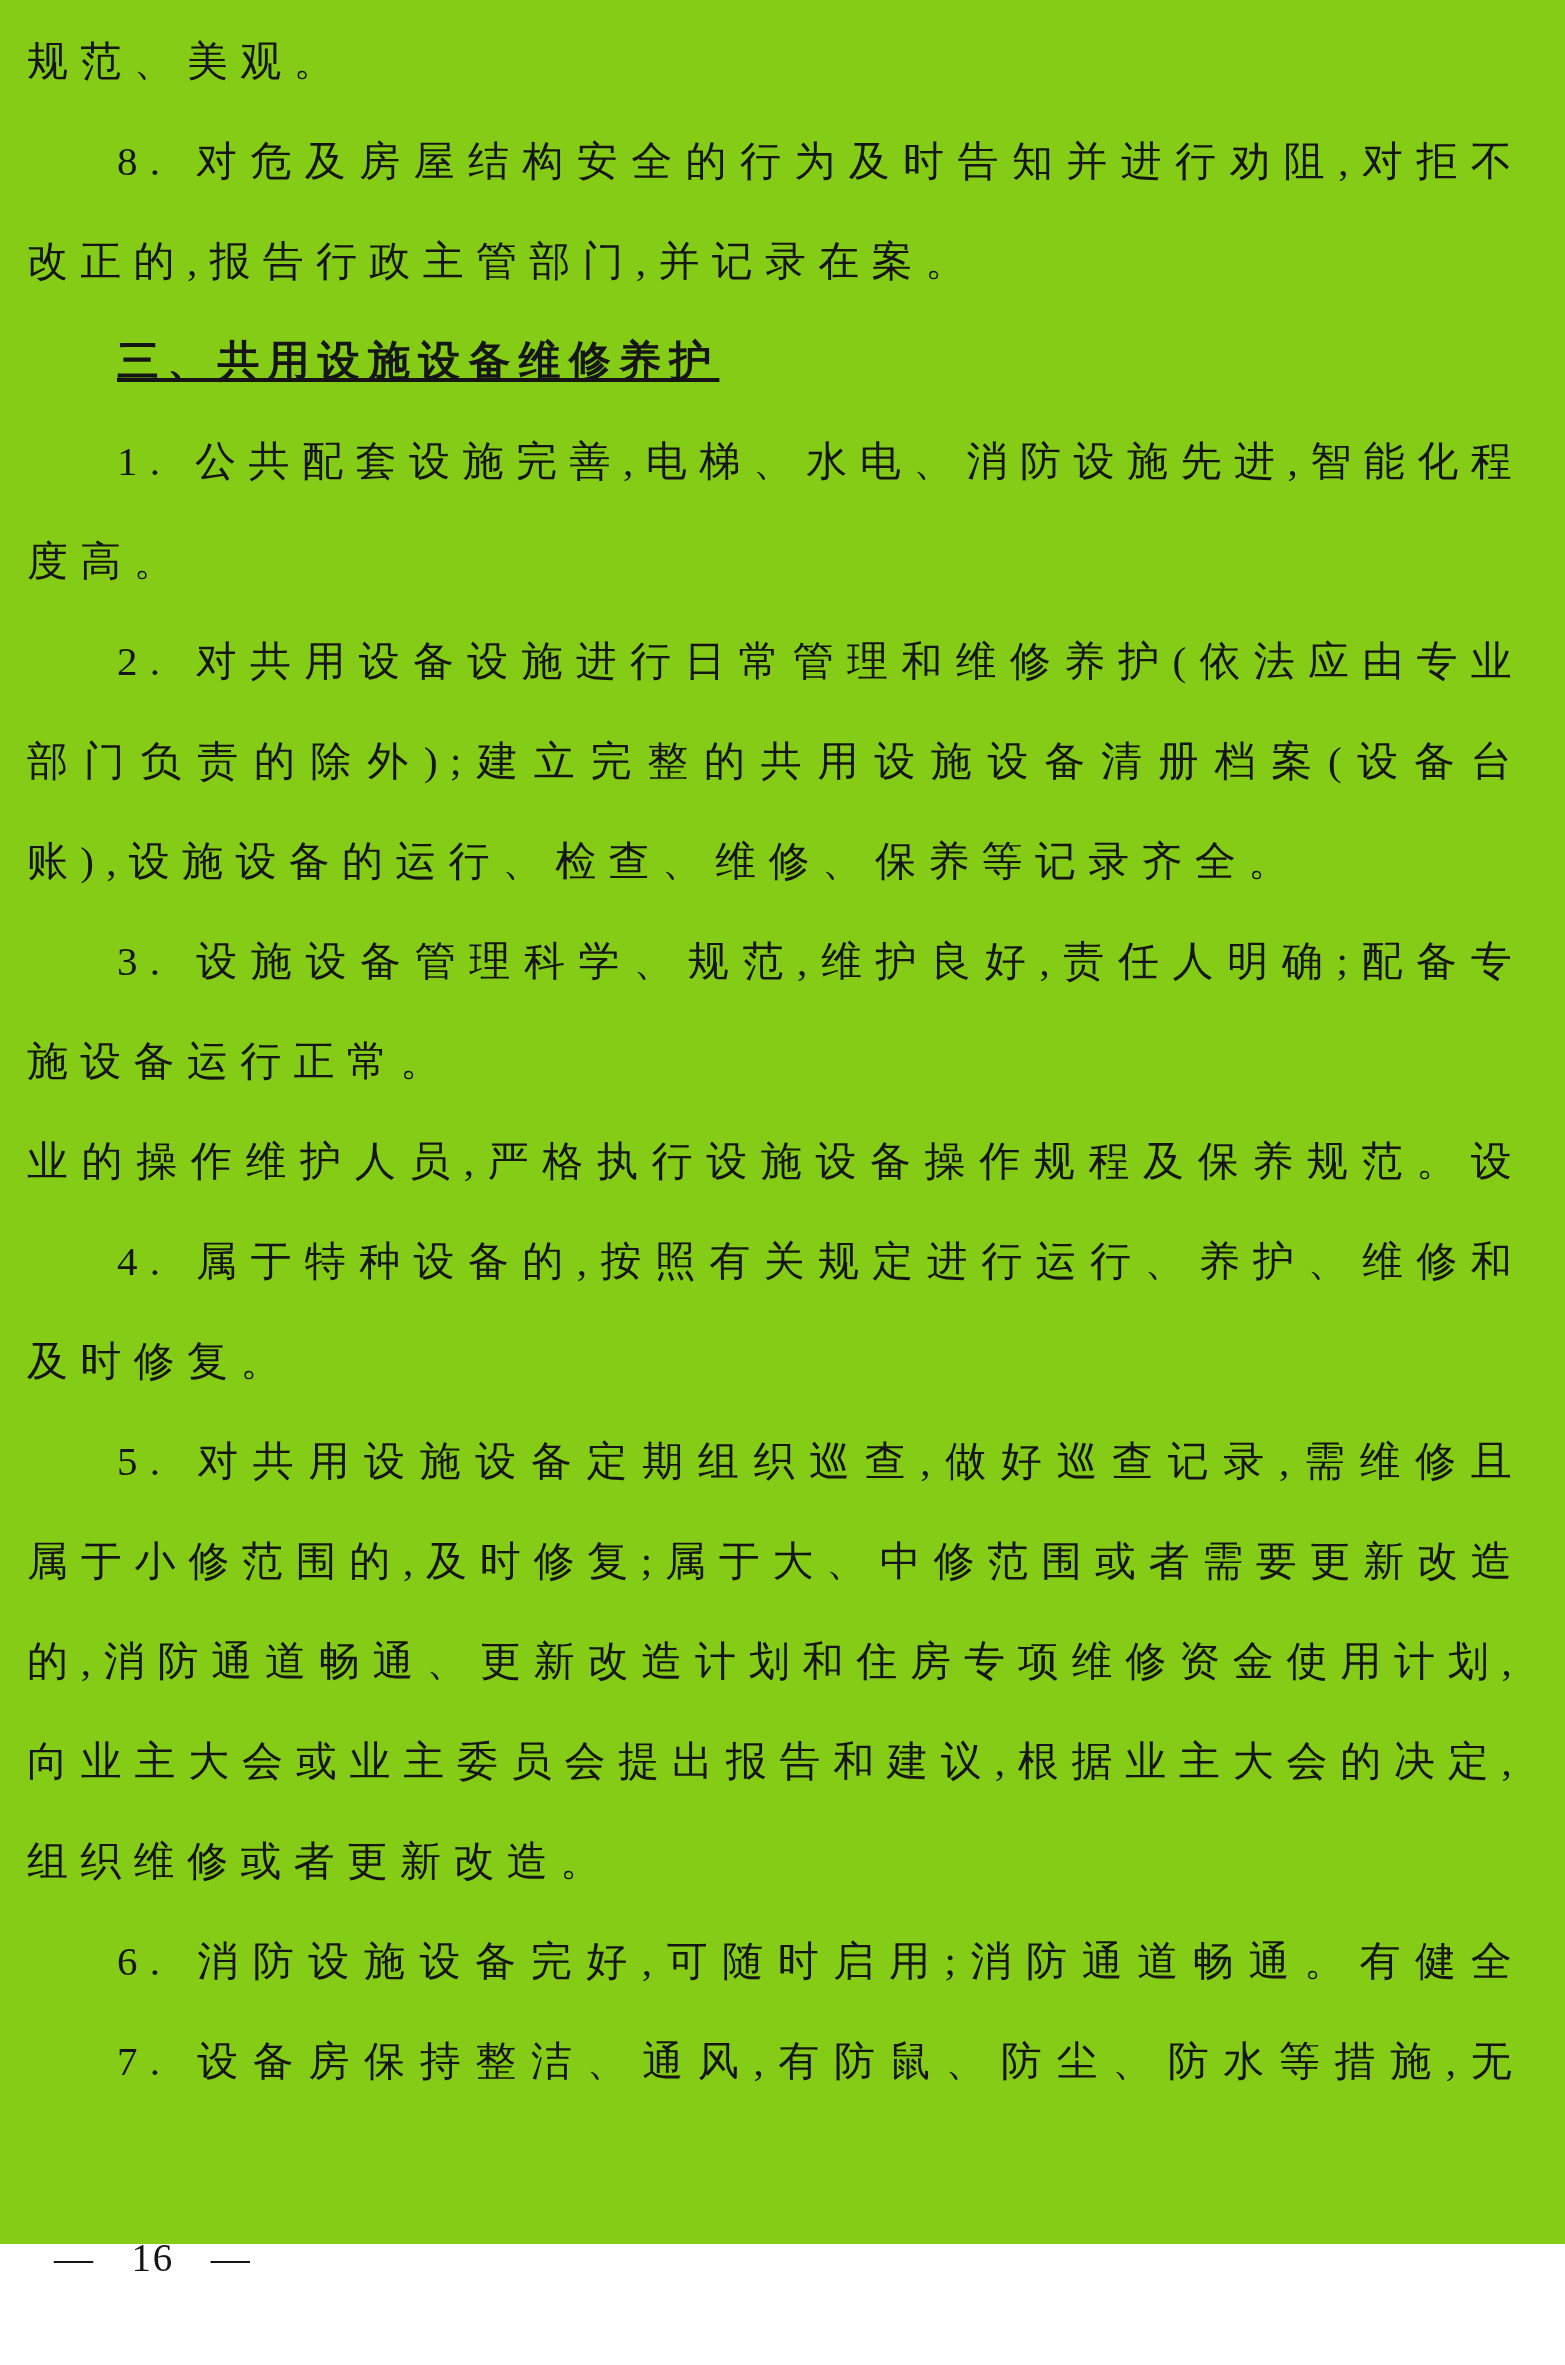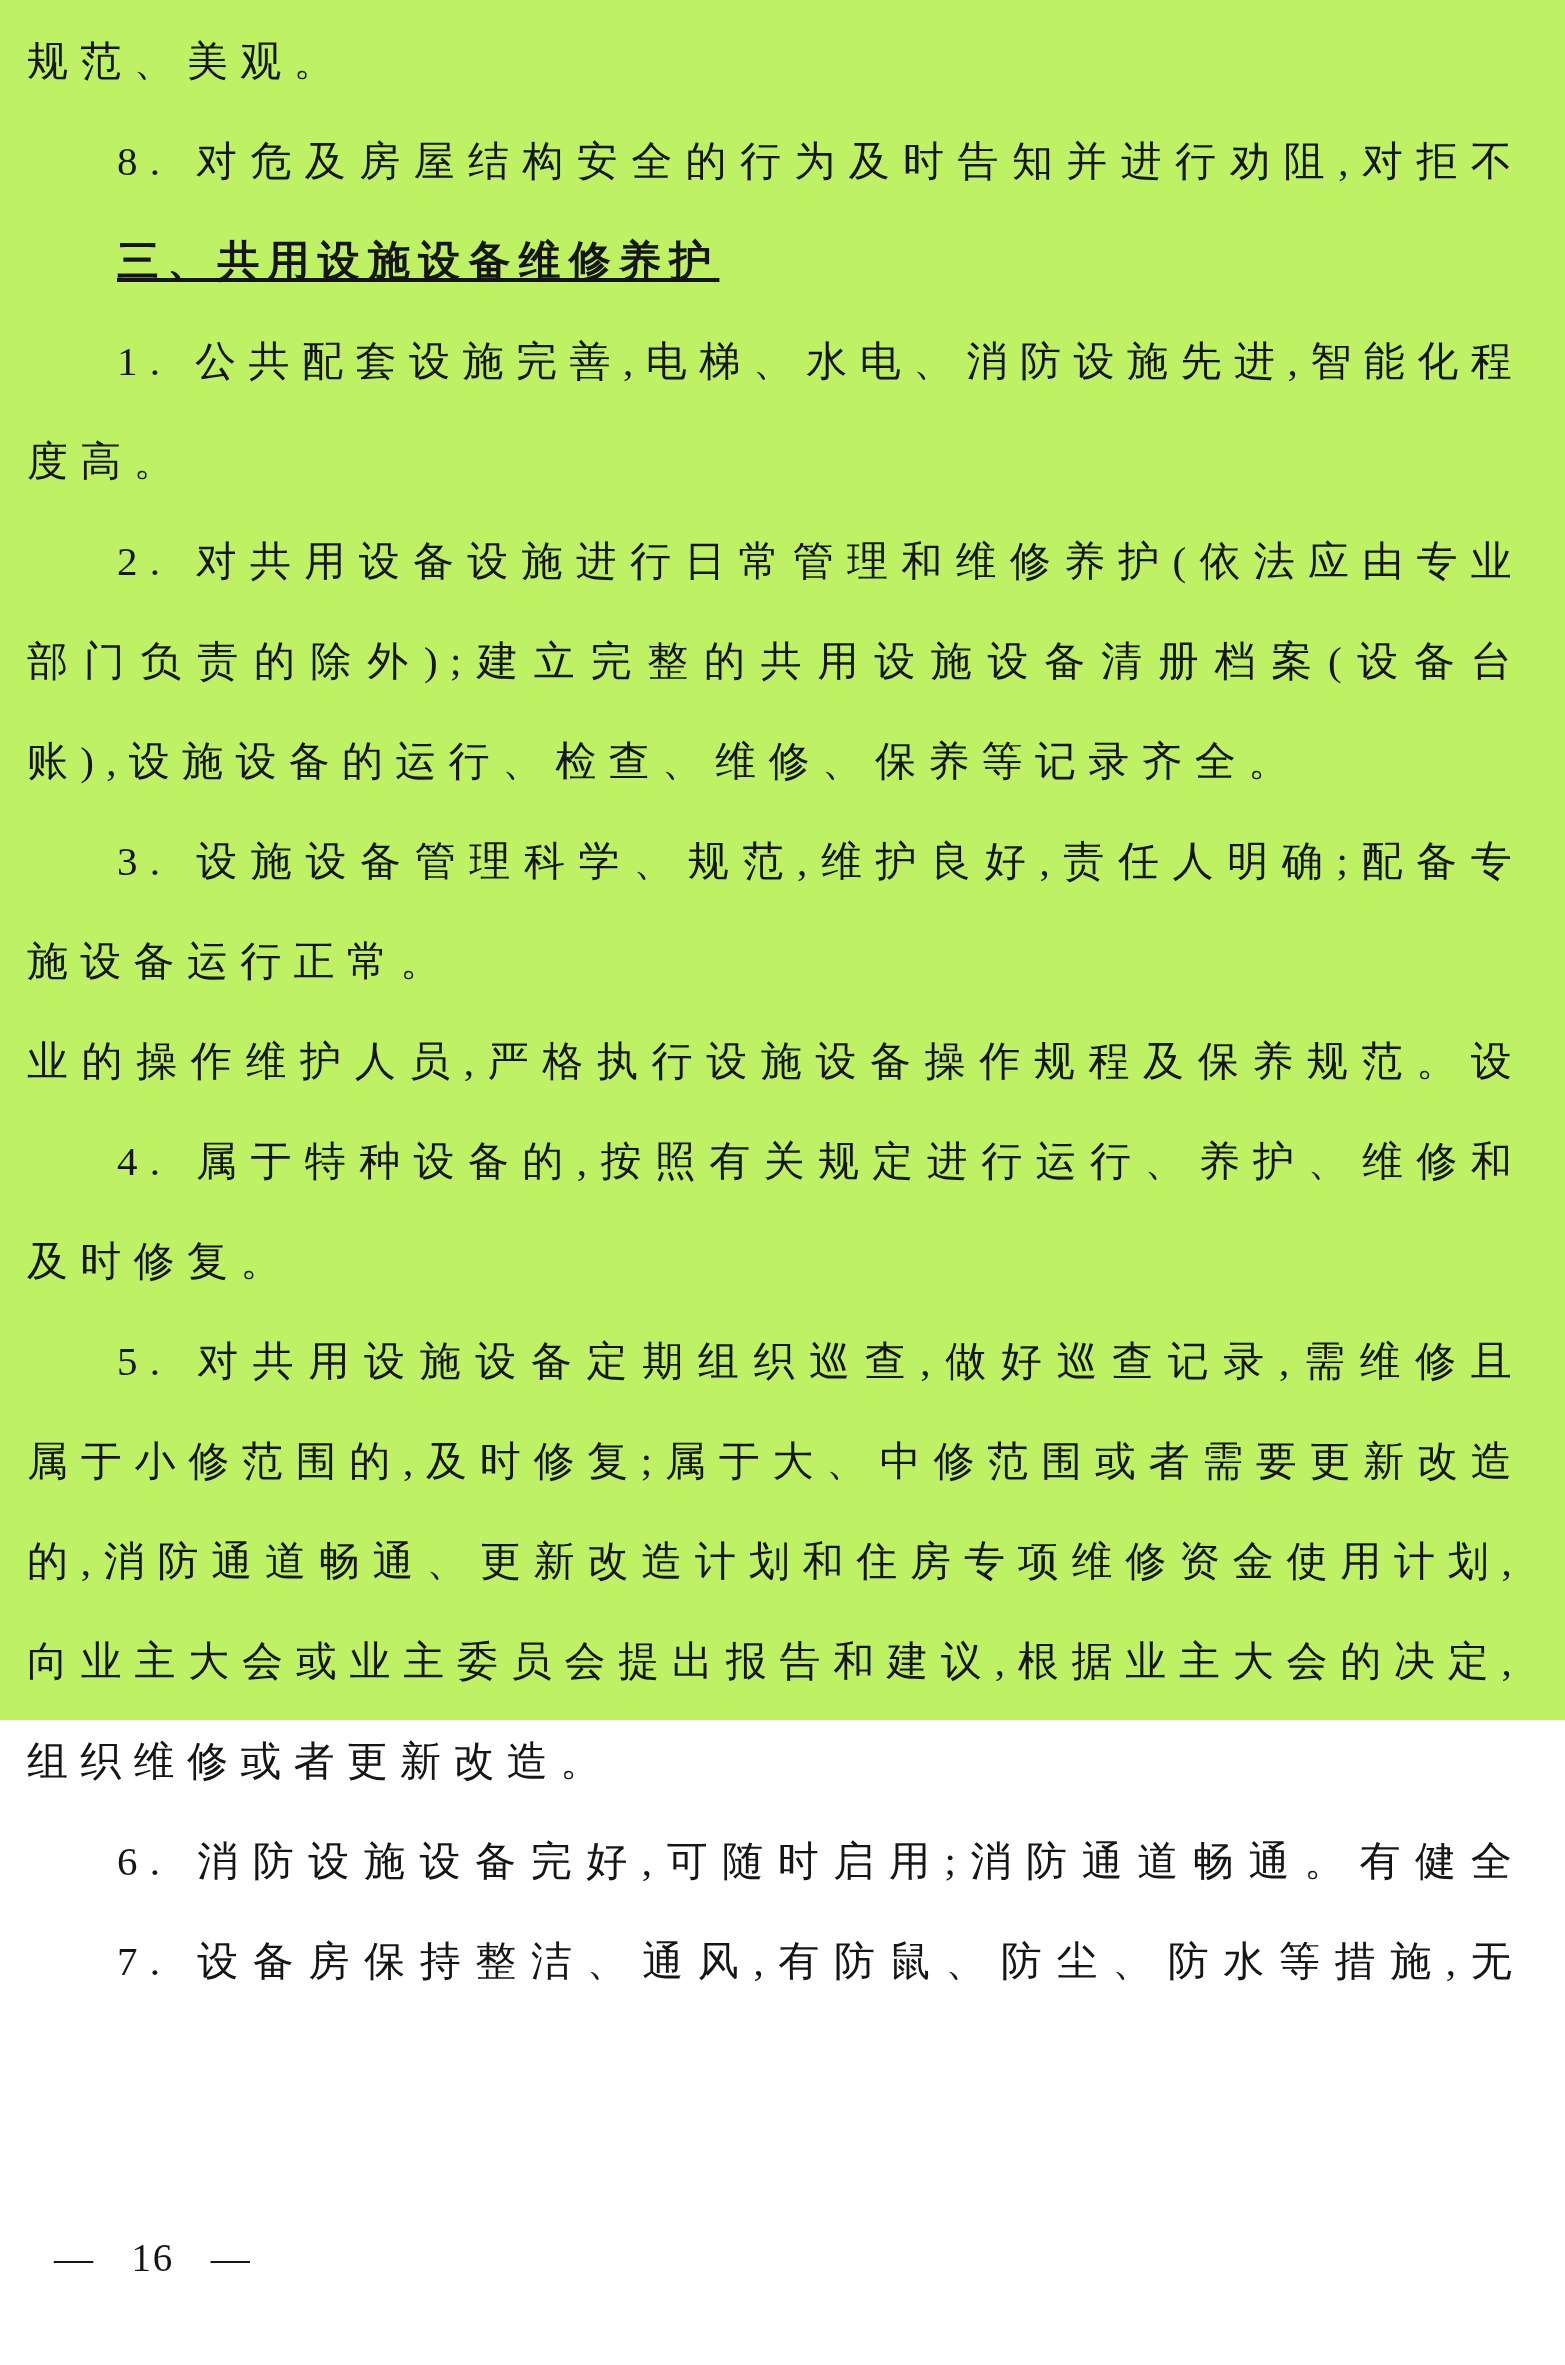--- a/index.html
+++ b/index.html
@@ -10,22 +10,22 @@
     width: 1565px;
     height: 2366px;
     background: #ffffff;
     font-family: "Liberation Serif", "DejaVu Serif", serif;
     color: #151515;
     overflow: hidden;
   }
   .page {
     position: relative;
     width: 1565px;
-    height: 1720px;
-    background: #bef264;
+    height: 2244px;
+    background: #84cc16;
   }
   .textblock {
     position: absolute;
     left: 27px;
     top: 11.4px;
     width: 1497px;
   }
   .line {
     height: 100px;
     line-height: 100px;
@@ -65,20 +65,21 @@
     margin: 0 37px;
   }
 </style>
 </head>
 <body>
 
 <div class="page">
   <div class="textblock">
     <div class="line">规范、美观。</div>
     <div class="line indent full">8. 对危及房屋结构安全的行为及时告知并进行劝阻,对拒不</div>
+    <div class="line">改正的,报告行政主管部门,并记录在案。</div>
     <div class="line indent heading">三、共用设施设备维修养护</div>
     <div class="line indent full">1. 公共配套设施完善,电梯、水电、消防设施先进,智能化程</div>
     <div class="line">度高。</div>
     <div class="line indent full">2. 对共用设备设施进行日常管理和维修养护(依法应由专业</div>
     <div class="line full">部门负责的除外);建立完整的共用设施设备清册档案(设备台</div>
     <div class="line">账),设施设备的运行、检查、维修、保养等记录齐全。</div>
     <div class="line indent full">3. 设施设备管理科学、规范,维护良好,责任人明确;配备专</div>
     <div class="line">施设备运行正常。</div>
     <div class="line full">业的操作维护人员,严格执行设施设备操作规程及保养规范。设</div>
     <div class="line indent full">4. 属于特种设备的,按照有关规定进行运行、养护、维修和定</div>

